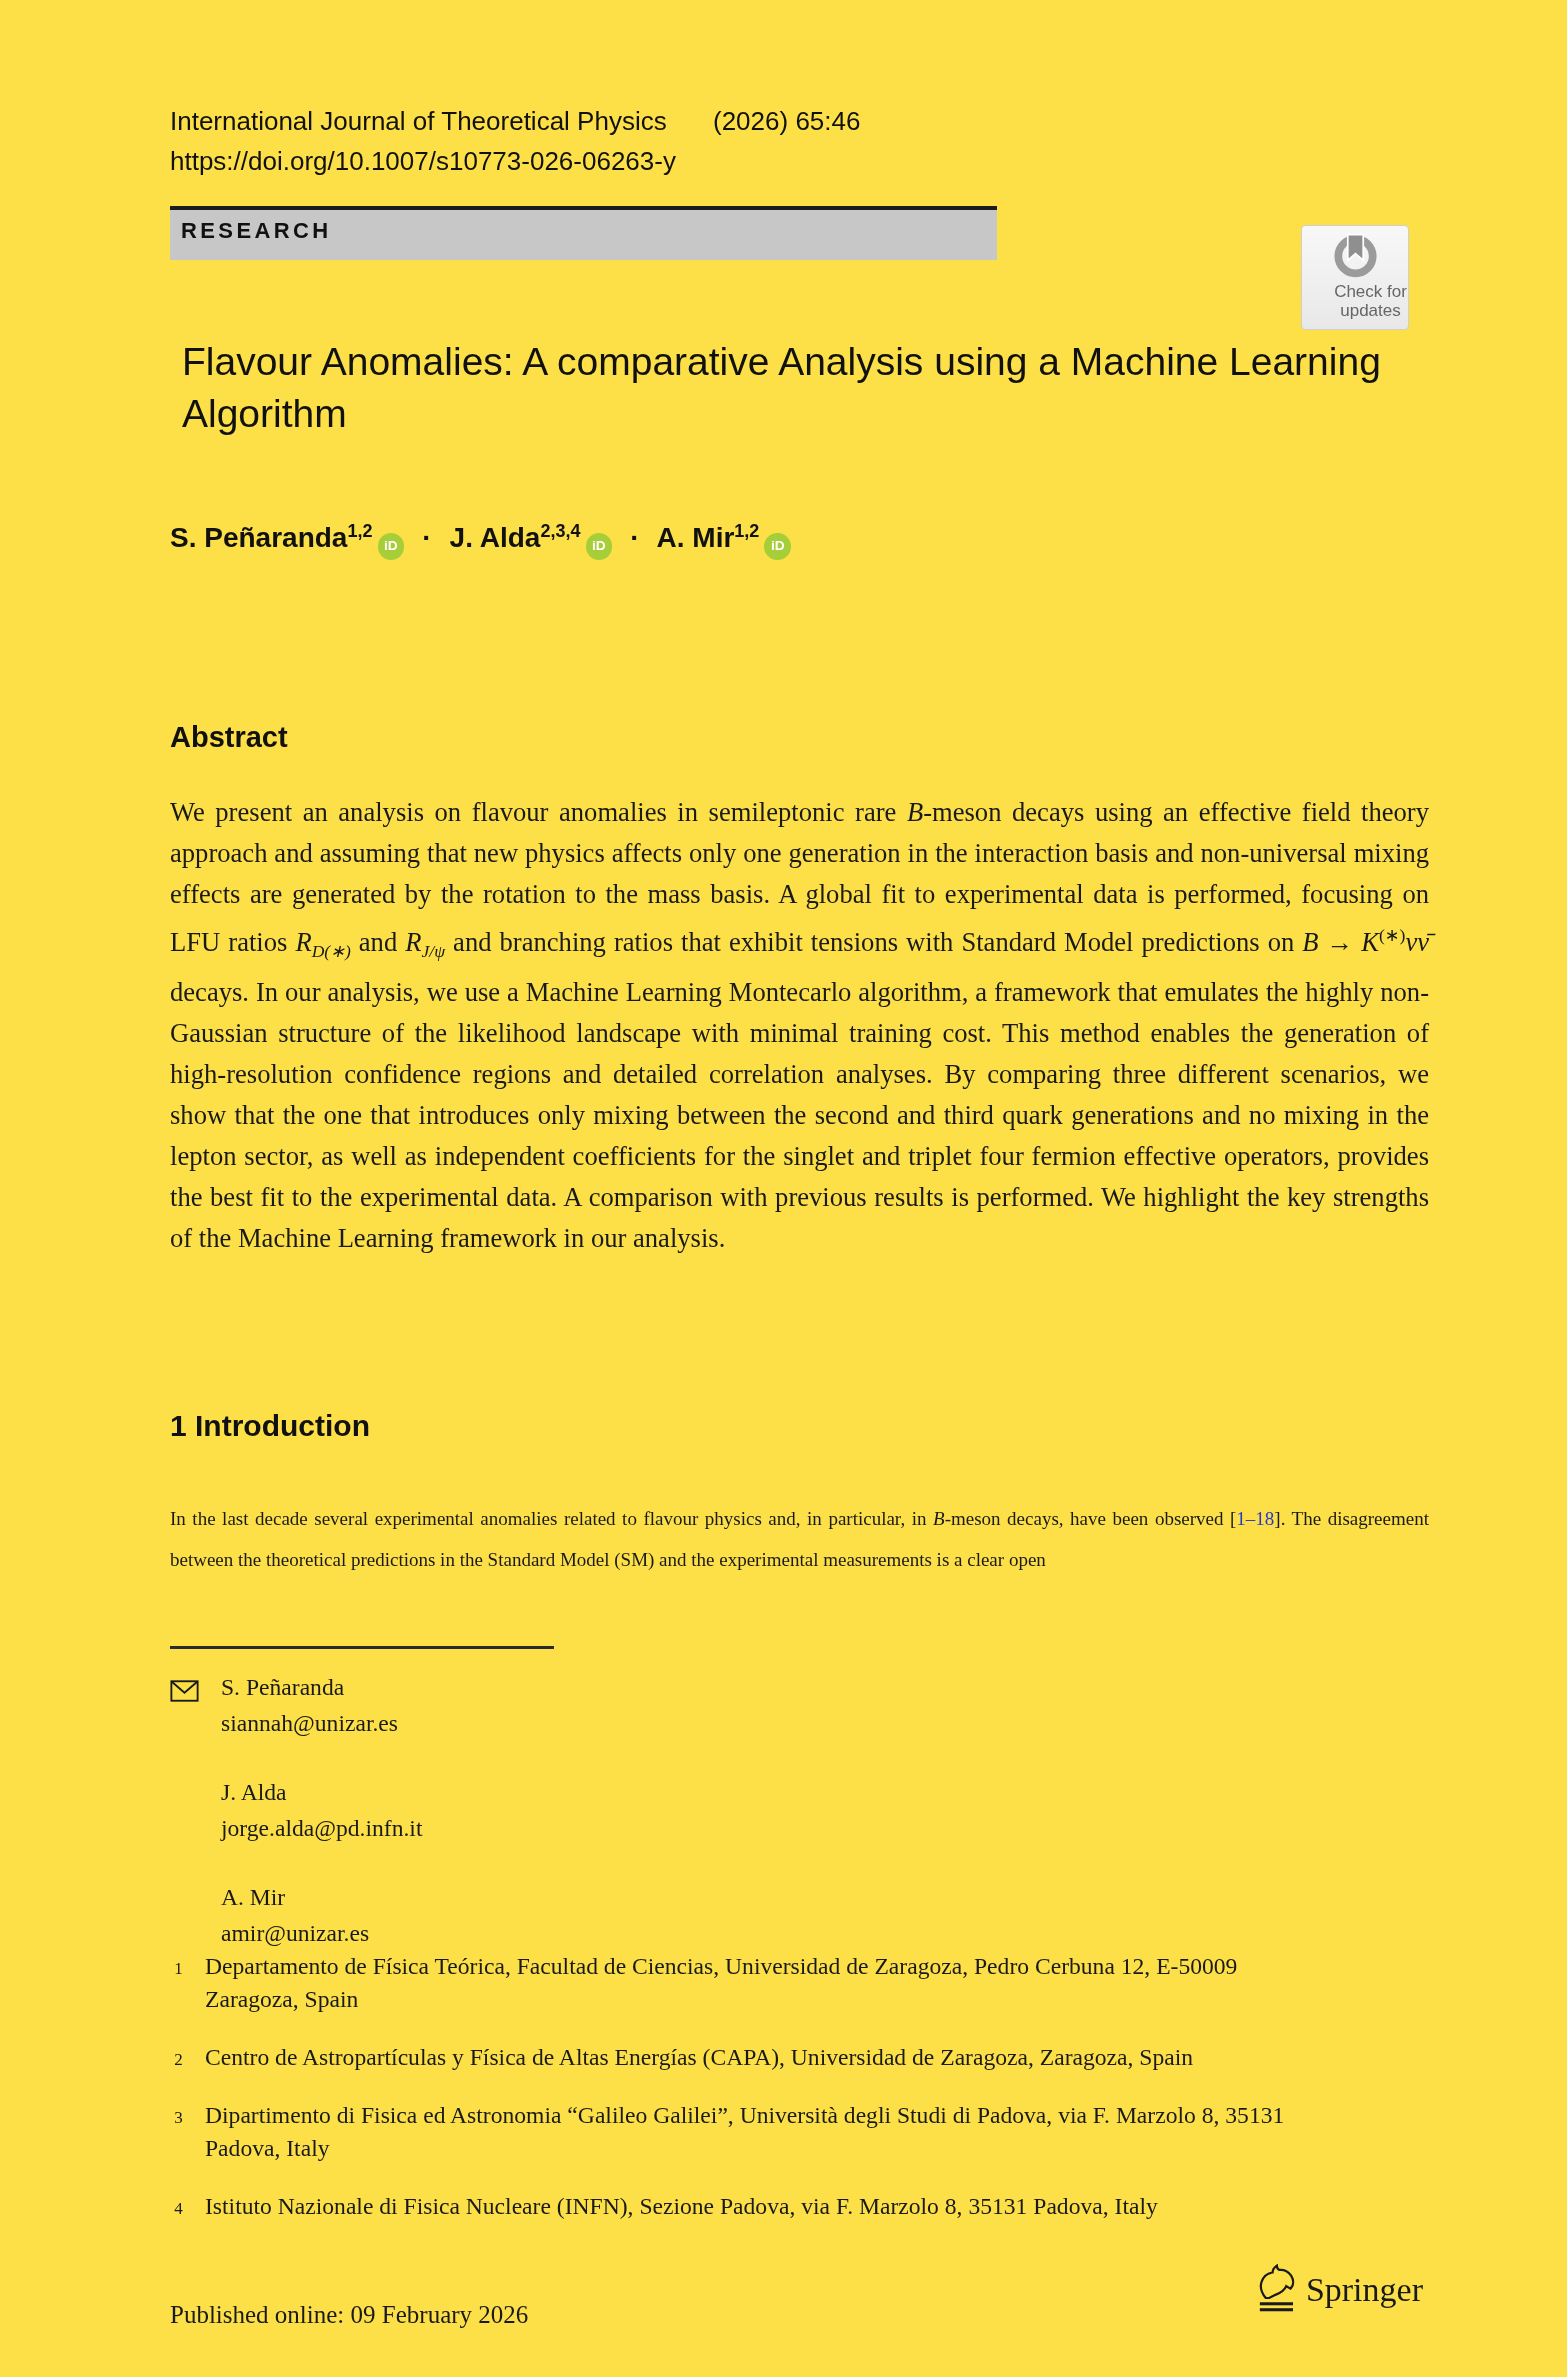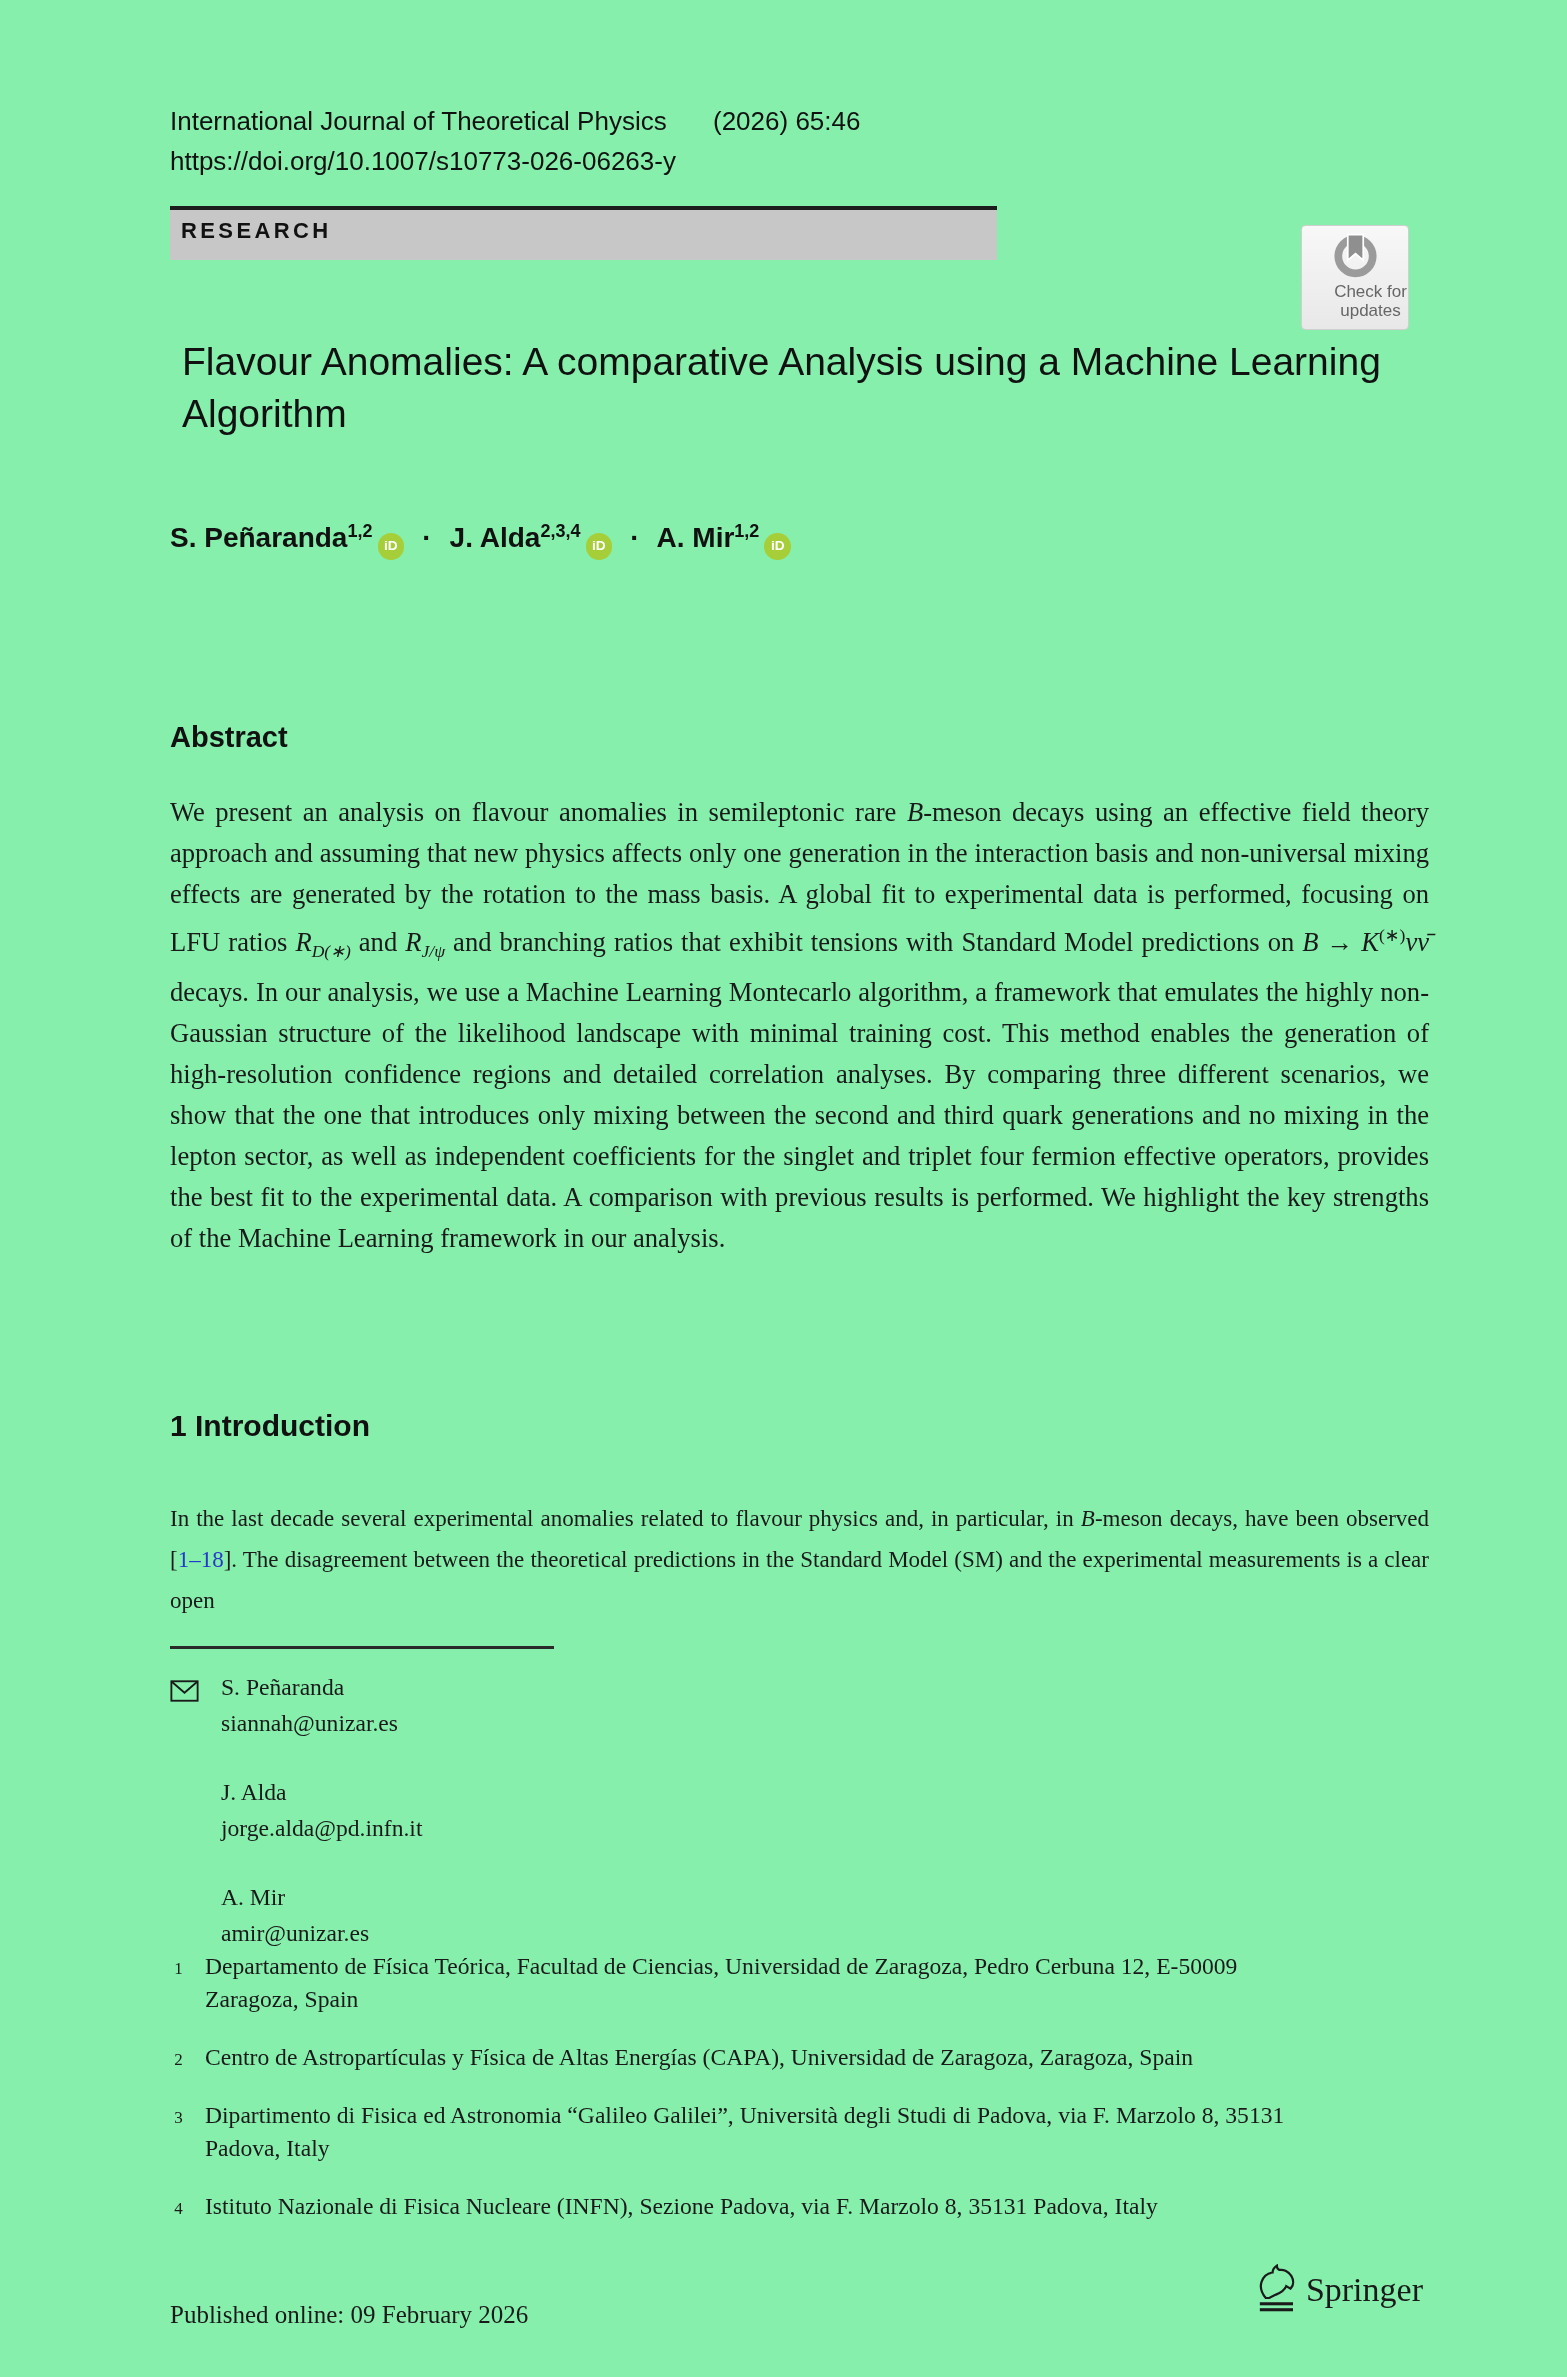--- a/index.html
+++ b/index.html
@@ -1,16 +1,16 @@
 <!DOCTYPE html>
 <html style="font-size:13.7px"><head>
 <meta charset="utf-8">
 <style>
   html,body{margin:0;padding:0;background:#ffffff;}
-  .page{position:relative;width:1568px;height:2377px;background:#86efac;overflow:hidden;
+  .page{position:relative;width:1568px;height:2377px;background:#fde047;overflow:hidden;
         font-family:"Liberation Sans",sans-serif;color:#1a1a1a;}
 
   
   .journal-line{position:absolute;left:170px;top:106px;font-size:26px;color:#111;}
   .citation{position:absolute;left:713px;top:106px;font-size:26px;color:#111;}
   .doi-line{position:absolute;left:170px;top:146px;font-size:26px;color:#111;}
 
   .research-bar{position:absolute;left:170px;top:206px;width:827px;height:54px;
         background:#c7c7c7;border-top:4.3px solid #1c1c1c;box-sizing:border-box;}
   .research-bar span{display:block;padding:7.7px 0 0 11px;font-size:22px;font-weight:bold;
@@ -39,21 +39,21 @@
   .serif{font-family:"Liberation Serif",serif;}
   .abstract-p{position:absolute;left:170px;top:792px;width:1259px;font-size:26.6px;line-height:41px;
         text-align:justify;color:#1a1a1a;}
   .mi{font-style:italic;}
   .abstract-p sub,.intro-p sub{font-size:0.66em;}
   .abstract-p sup,.intro-p sup{font-size:0.66em;}
   .ref{color:#2538cd;}
 
   
   .intro-h{position:absolute;left:170px;top:1409px;font-size:30px;font-weight:bold;color:#111;}
-  .intro-p{position:absolute;left:170px;top:1498px;width:1259px;font-size:23px;line-height:41px;
+  .intro-p{position:absolute;left:170px;top:1498px;width:1259px;font-size:19px;line-height:41px;
         text-align:justify;color:#1a1a1a;}
 
   
   .foot-sep{position:absolute;left:170px;top:1646px;width:384px;height:2.6px;background:#2a2a2a;}
   .contacts{position:absolute;left:170px;top:1669px;font-size:23.6px;line-height:36px;color:#1a1a1a;}
   .contact{position:relative;margin-bottom:33px;}
   .envelope{position:absolute;left:0;top:6.9px;}
   .c-body{margin-left:51px;}
   .affils{position:absolute;left:170px;top:1950px;font-size:23.6px;line-height:33px;color:#1a1a1a;}
   .affil{position:relative;margin-bottom:25px;}

